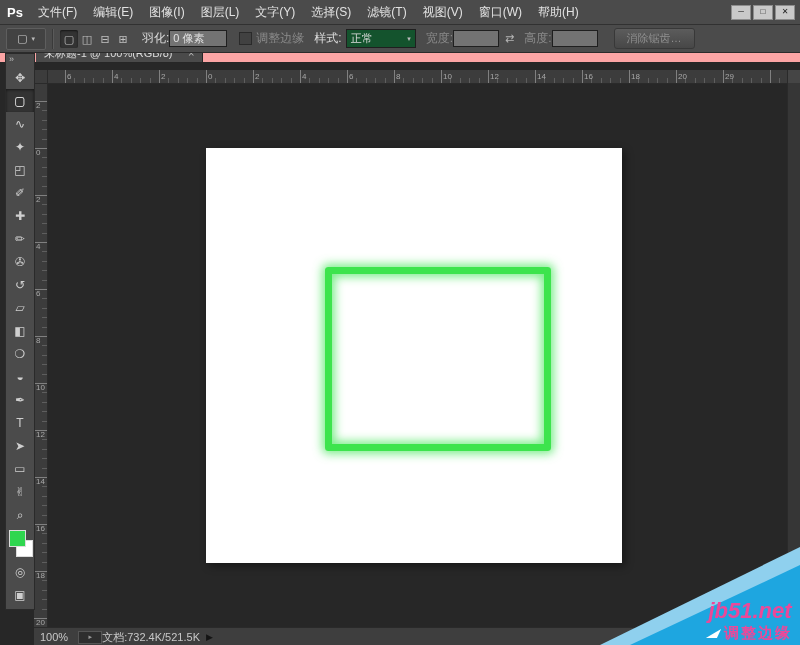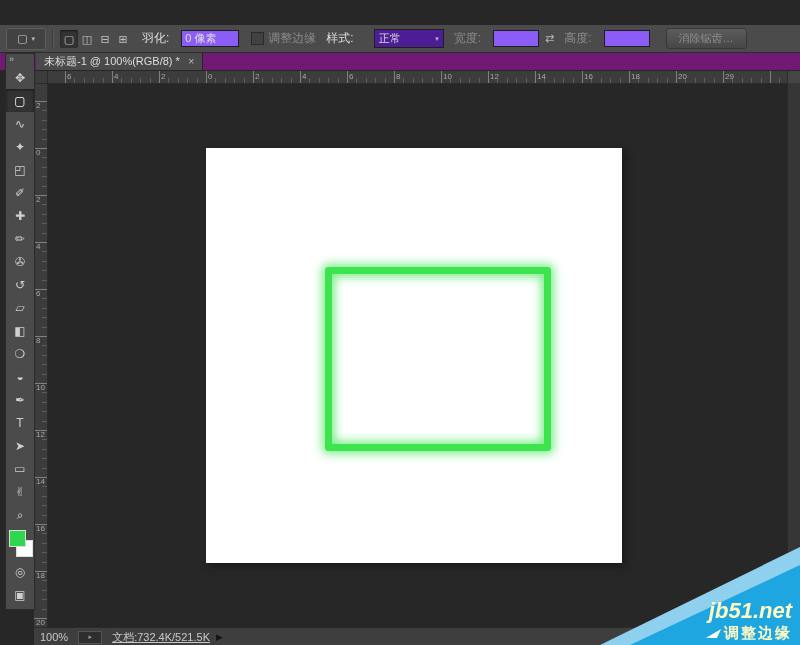--- a/index.html
+++ b/index.html
@@ -22,32 +22,32 @@
   .tool-preset{margin-left:6px;width:38px;height:20px;border:1px solid #5e5e5e;border-radius:2px;
                background:#424242;display:flex;align-items:center;justify-content:center;gap:4px;}
   .tp-glyph{font-size:11px;color:#ccc;}
   .caret{font-size:7px;color:#bbb;}
   .vsep{width:1px;height:20px;background:#3a3a3a;border-right:1px solid #5a5a5a;margin:0 6px;}
   .mode-icon{width:18px;height:18px;font-size:11px;color:#c0c0c0;text-align:center;
              line-height:18px;border-radius:2px;}
   .mode-icon.selected{background:#333;box-shadow:inset 0 1px 2px rgba(0,0,0,.6);}
   .ob-label{margin-left:10px;white-space:nowrap;text-align:center;}
   .ob-label.disabled{color:#8b8b8b;}
-  .ob-input{margin-left:12px;width:50px;height:15px;background:#8b5cf6;border:1px solid #1f1f1f;
+  .ob-input{margin-left:0;width:50px;height:15px;background:#737373;border:1px solid #1f1f1f;
             color:#e0e0e0;font-size:11px;line-height:15px;padding:0 3px;}
   .ob-input.small{width:38px;}
   .checkbox{margin-left:12px;width:11px;height:11px;background:#414141;border:1px solid #2a2a2a;}
-  .dropdown{margin-left:20px;width:60px;height:17px;background:#4c1d95;border:1px solid #1f1f1f;
+  .dropdown{margin-left:4px;width:60px;height:17px;background:#14532d;border:1px solid #1f1f1f;
             display:flex;align-items:center;justify-content:space-between;padding:0 4px;font-size:11px;}
   .link-icon{margin-left:6px;color:#b5b5b5;font-size:11px;}
   .refine-btn{margin-left:16px;padding:2px 12px;background:linear-gradient(#5c5c5c,#474747);
               border:1px solid #383838;border-radius:3px;color:#8f8f8f;font-size:11px;white-space:nowrap;}
 
   
-  .tabbar{position:absolute;left:0;top:52px;width:800px;height:18px;background:#701a75;
+  .tabbar{position:absolute;left:0;top:44px;width:800px;height:18px;background:#fca5a5;
           border-bottom:1px solid #262626;z-index:4;}
   .tab{position:absolute;left:36px;top:0;height:18px;background:#4a4a4a;color:#ddd;font-size:11px;
        line-height:18px;padding:0 8px;border-right:1px solid #262626;display:flex;gap:8px;
        align-items:center;white-space:nowrap;}
   .tab-close{color:#bbb;font-size:11px;}
 
   
   .toolbar{position:absolute;left:5px;top:53px;width:28px;background:#4b4b4b;
            border:1px solid #2a2a2a;z-index:10;padding-bottom:3px;}
   .tb-header{height:12px;color:#bdbdbd;font-size:9px;line-height:11px;padding-left:3px;}
@@ -93,40 +93,58 @@
              border:7px solid #3de44d;border-radius:3px;z-index:4;
              box-shadow:0 0 10px 3px rgba(70,230,90,.7),inset 0 0 10px 3px rgba(70,230,90,.7);}
 
   
   .statusbar{position:absolute;left:34px;top:627px;width:766px;height:18px;background:#3e3e3e;
              border-top:1px solid #2a2a2a;display:flex;align-items:center;font-size:11px;
              color:#c8c8c8;z-index:5;}
   .sb-zoom{margin-left:6px;}
   .status-box{margin-left:10px;width:22px;height:11px;background:#2e2e2e;border:1px solid #555;
               display:flex;align-items:center;justify-content:center;font-size:7px;color:#999;}
-  .sb-doc{margin-left:10px;text-decoration:underline;}
+  .sb-doc{}
   .sb-arrow{margin-left:6px;color:#141414;font-size:9px;}
 
   
   .wm-light{position:absolute;right:0;bottom:0;width:200px;height:98px;background:#8fd0ee;
             clip-path:polygon(100% 0,100% 100%,0 100%);z-index:40;}
   .wm-main{position:absolute;right:0;bottom:0;width:170px;height:80px;background:#1ea6e0;
            clip-path:polygon(100% 0,100% 100%,0 100%);z-index:41;}
-  .wm-text{position:absolute;right:8px;bottom:2px;z-index:42;text-align:right;color:#fef9c3;}
+  .wm-text{position:absolute;right:8px;bottom:2px;z-index:42;text-align:center;color:#ec4899;}
   .wm-site{font-size:22px;font-weight:bold;font-style:italic;line-height:24px;}
   .wm-name{font-size:15px;font-weight:bold;letter-spacing:2px;line-height:20px;
            display:flex;align-items:center;justify-content:flex-end;}
   .wm-logo{display:inline-block;width:0;height:0;border-left:11px solid transparent;
            border-bottom:9px solid #fff;margin-right:5px;transform:skewX(-25deg);}
 </style>
 </head>
 <body>
 
 <div id="app">
 
+  <div class="menubar">
+    <div class="ps-logo">Ps</div>
+    <div class="menu-item">文件(F)</div>
+    <div class="menu-item">编辑(E)</div>
+    <div class="menu-item">图像(I)</div>
+    <div class="menu-item">图层(L)</div>
+    <div class="menu-item">文字(Y)</div>
+    <div class="menu-item">选择(S)</div>
+    <div class="menu-item">滤镜(T)</div>
+    <div class="menu-item">视图(V)</div>
+    <div class="menu-item">窗口(W)</div>
+    <div class="menu-item">帮助(H)</div>
+    <div class="win-controls">
+      <div class="win-btn">─</div>
+      <div class="win-btn">□</div>
+      <div class="win-btn">✕</div>
+    </div>
+  </div>
 
   <div class="optionsbar">
     <div class="tool-preset">
       <span class="tp-glyph">▢</span>
       <span class="caret">▾</span>
     </div>
     <div class="vsep"></div>
     <div class="mode-icon selected">▢</div>
     <div class="mode-icon">◫</div>
     <div class="mode-icon">⊟</div>

